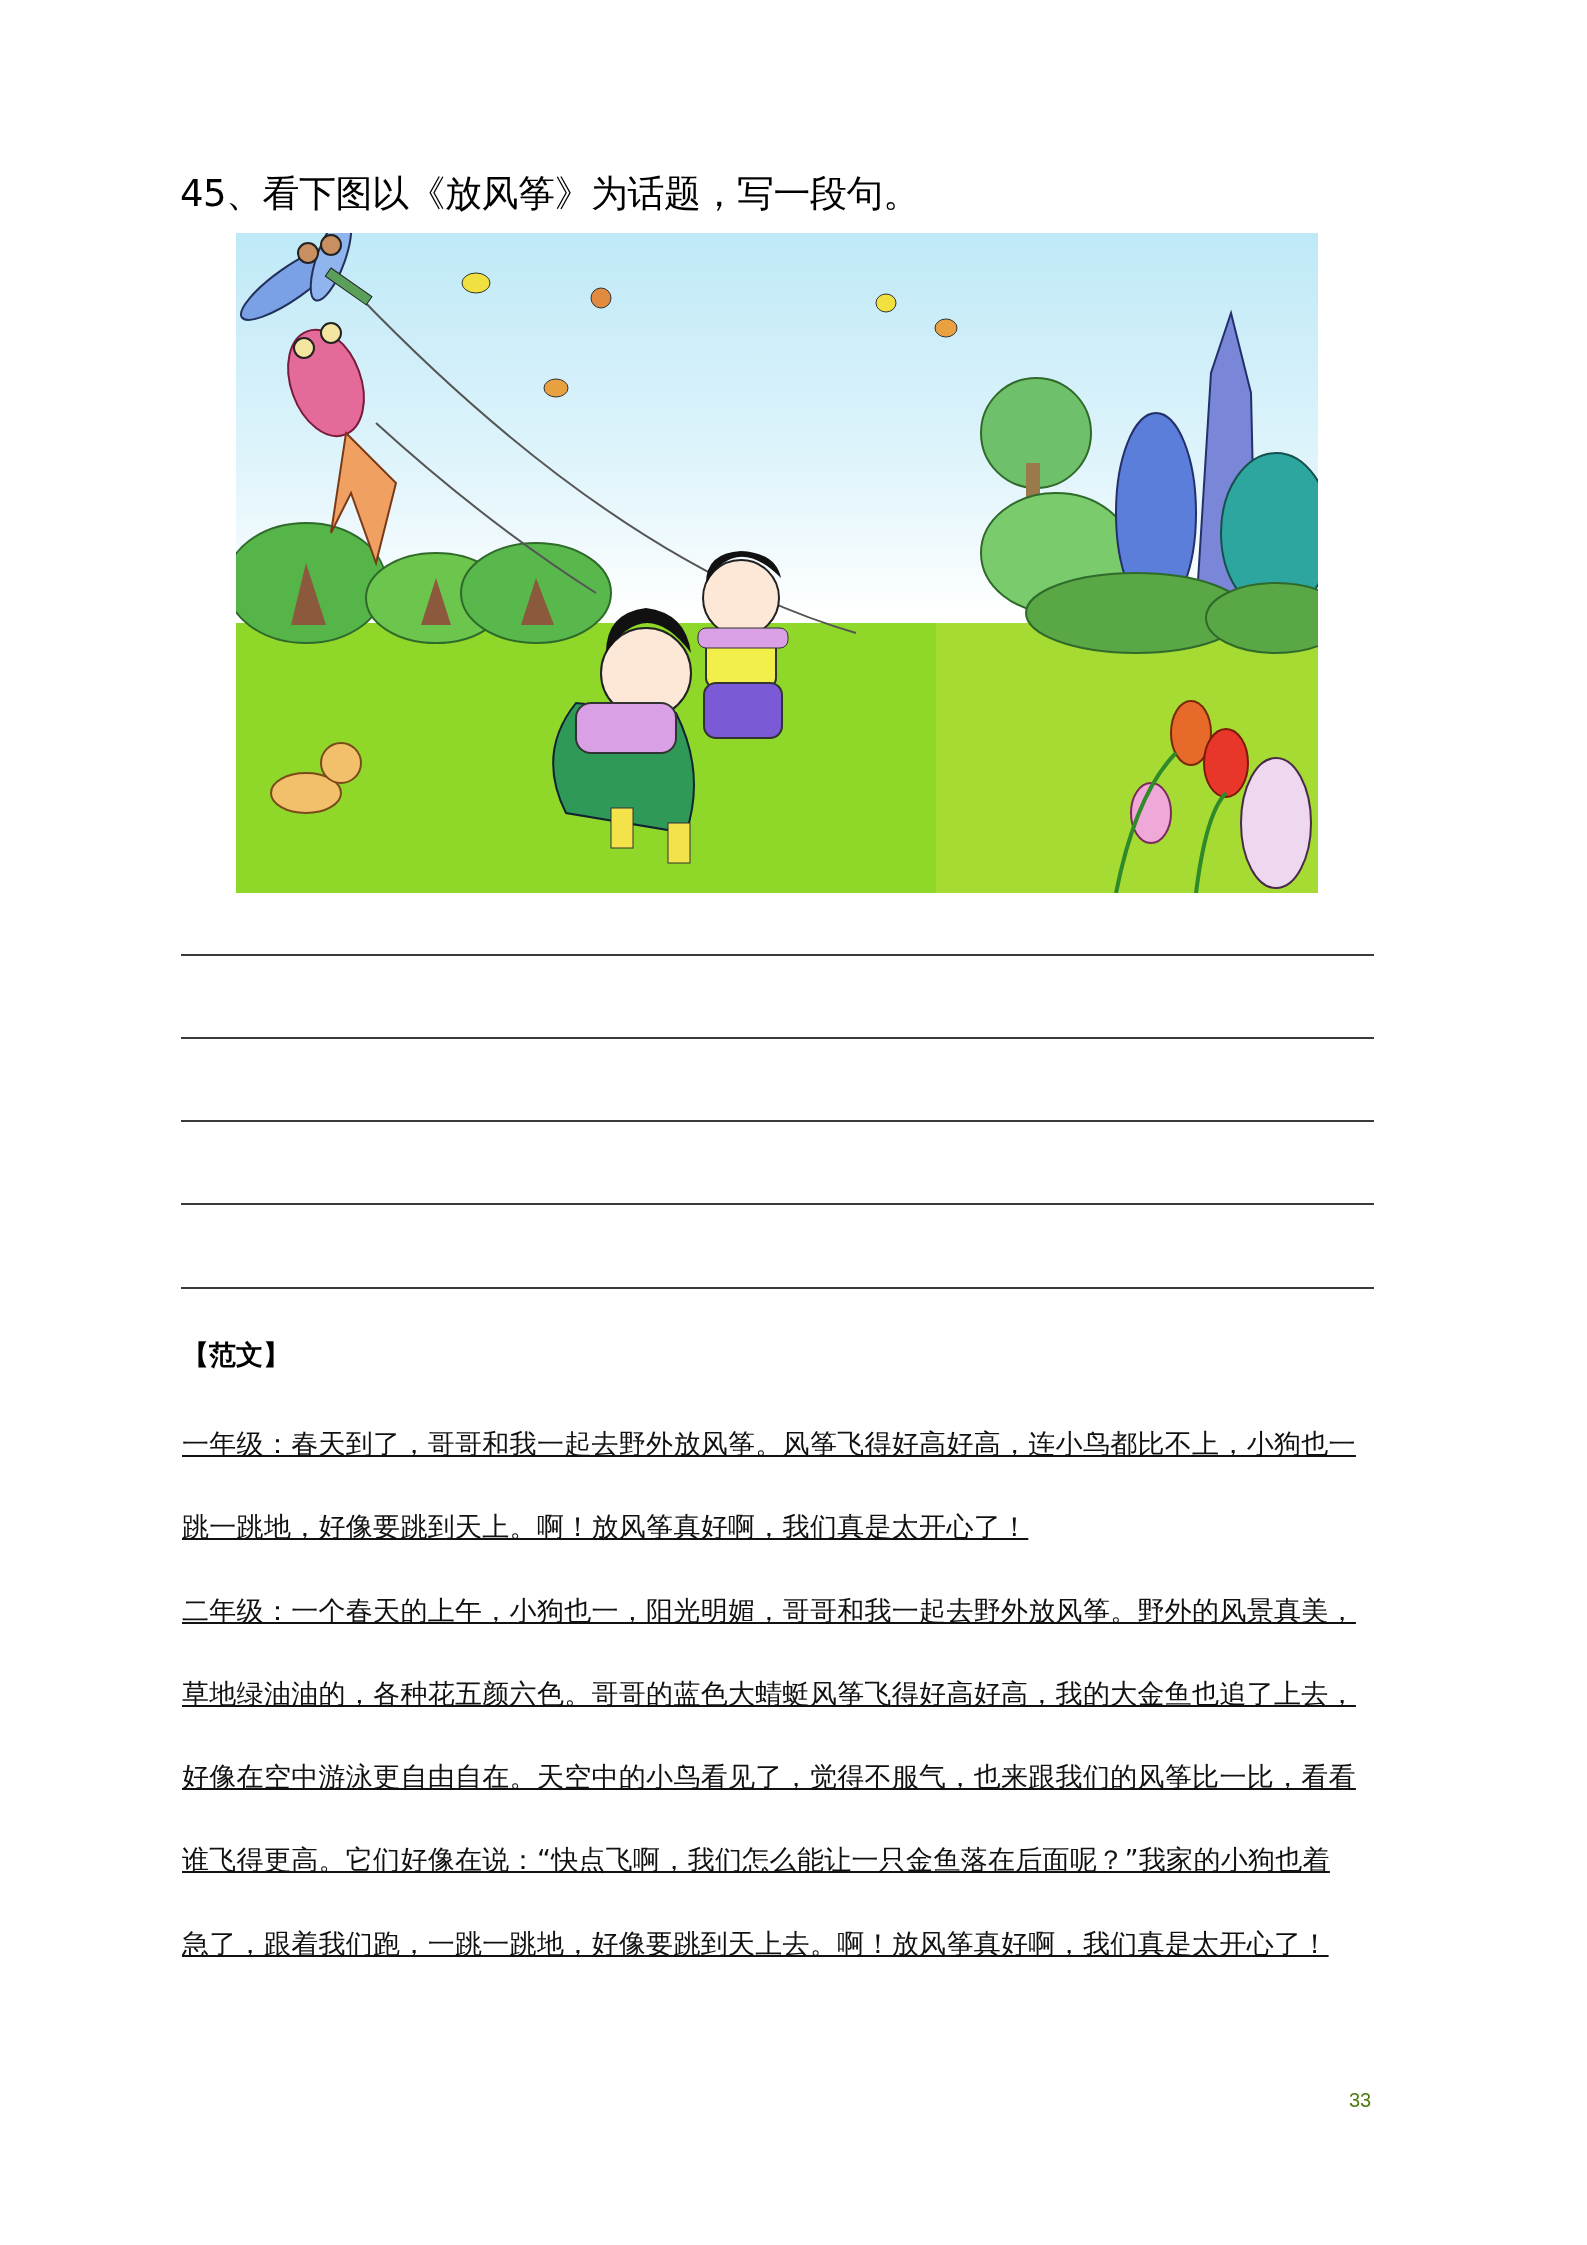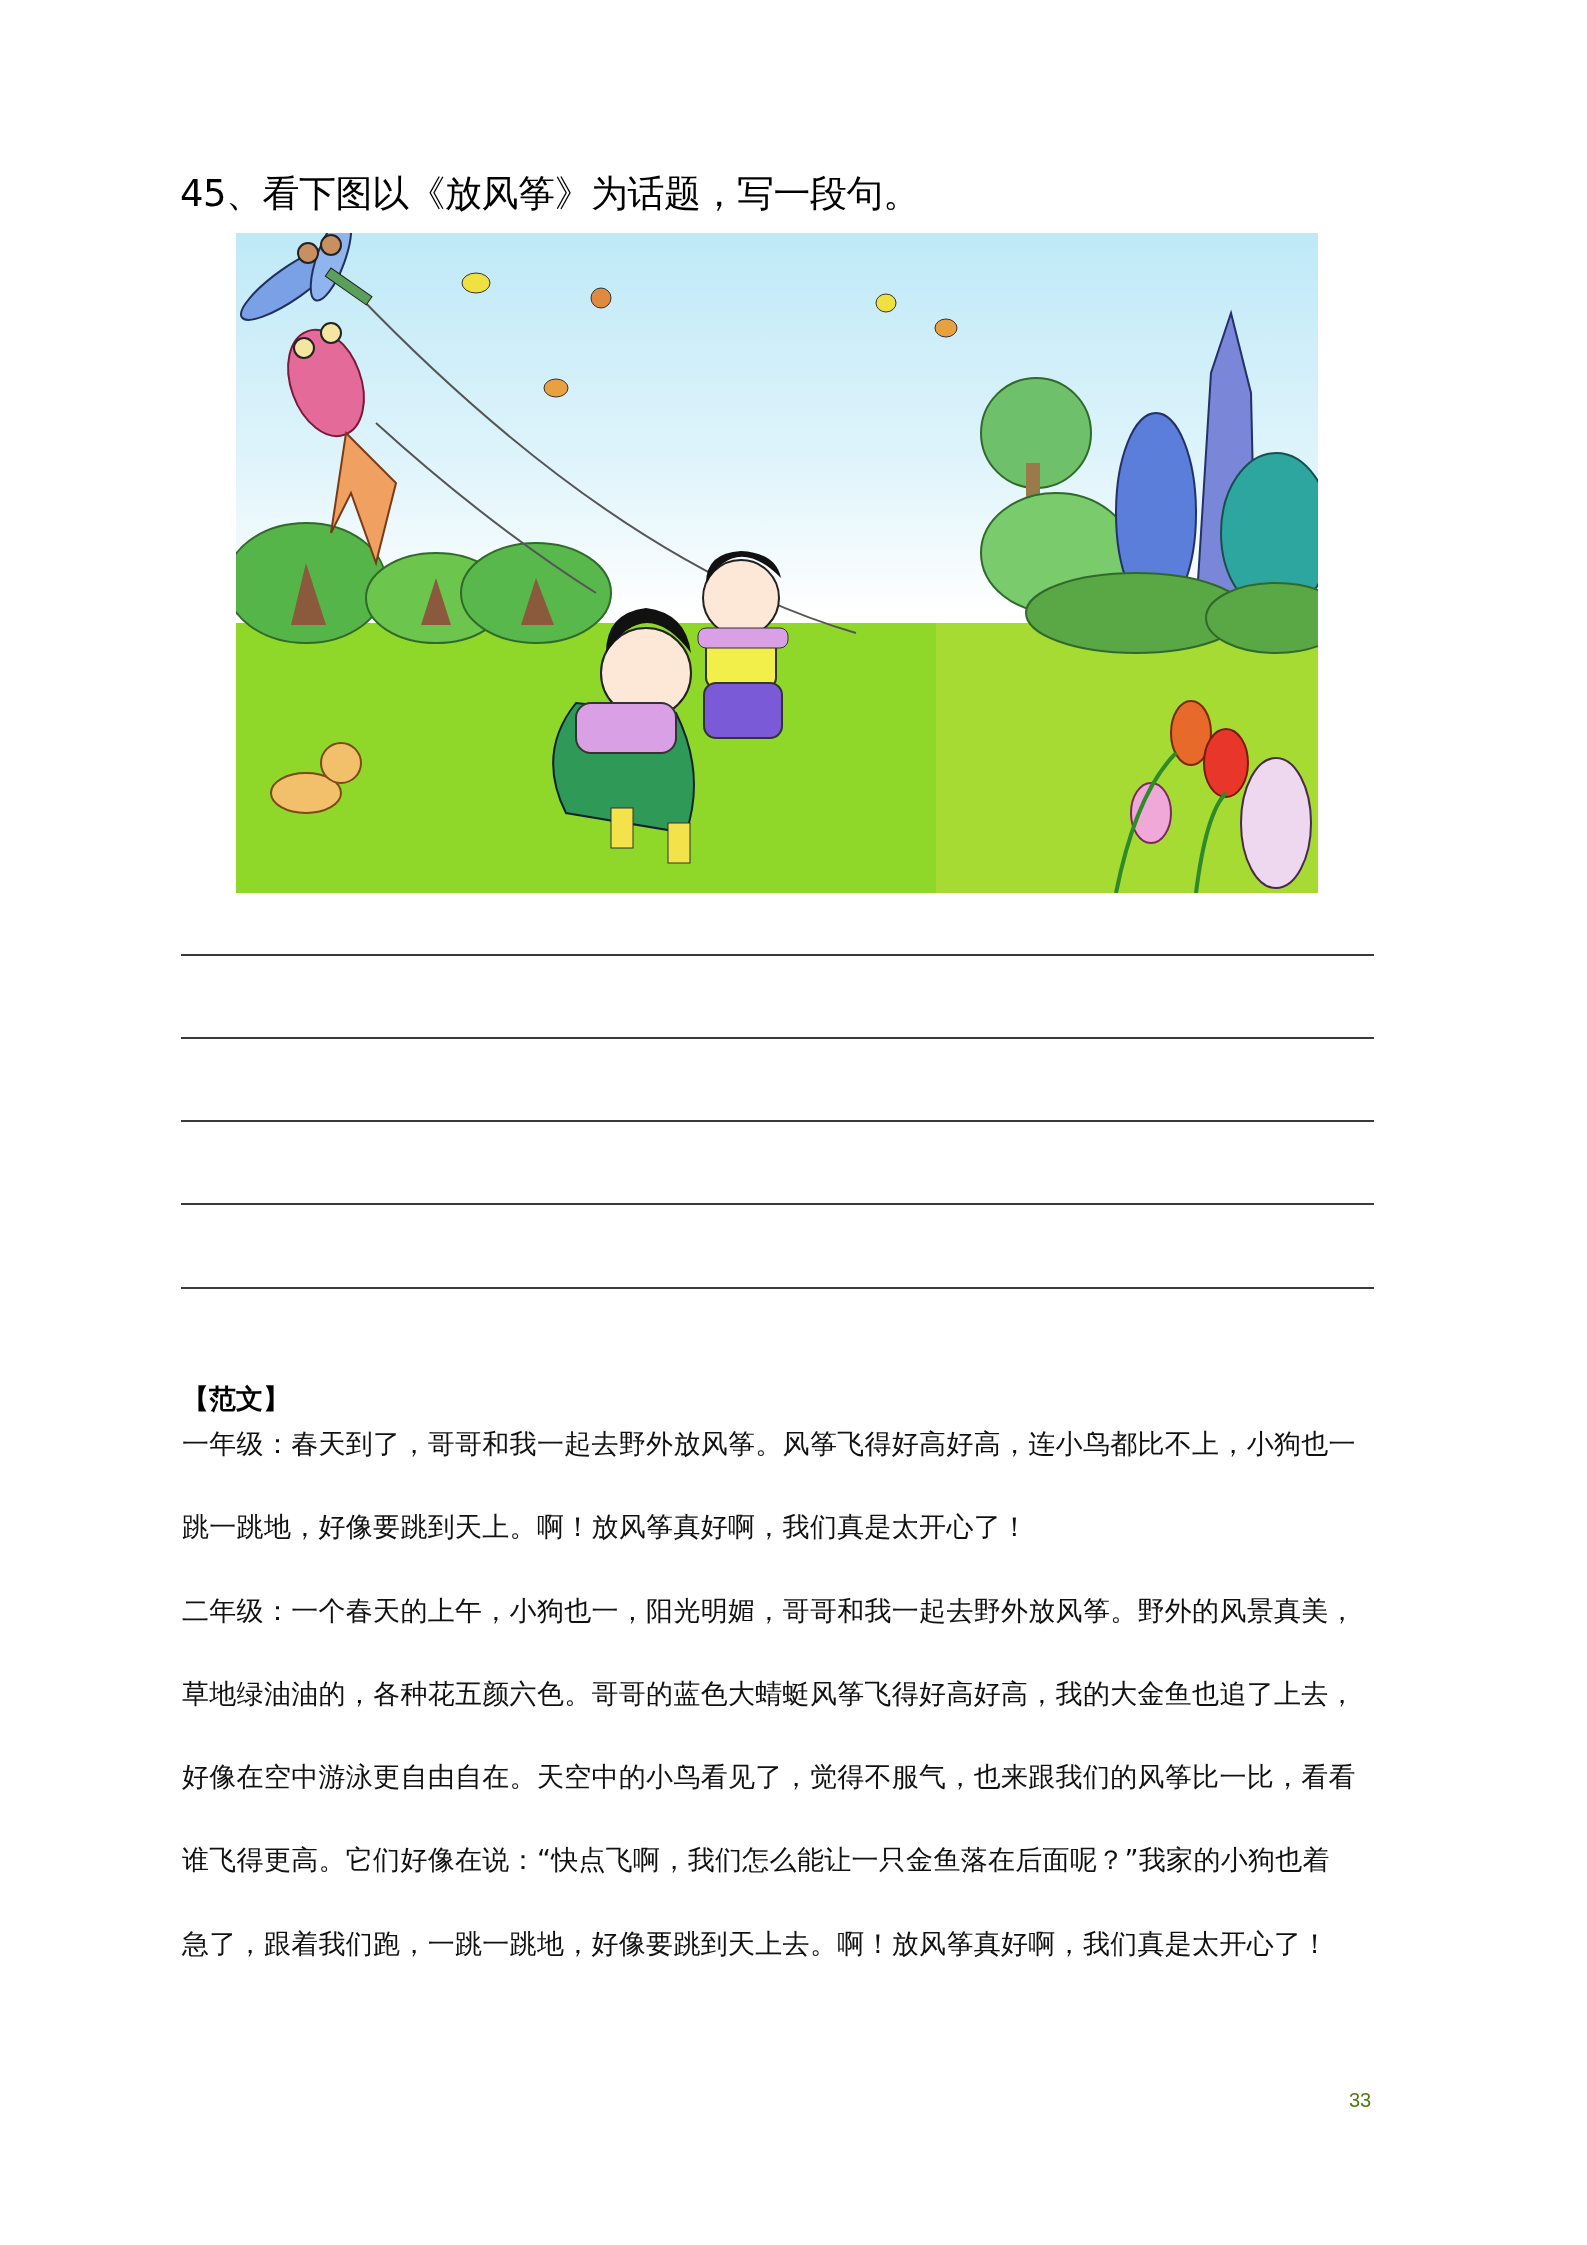--- a/index.html
+++ b/index.html
@@ -5,22 +5,22 @@
   html, body { margin: 0; padding: 0; background: #ffffff; }
   body { width: 1587px; height: 2245px; position: relative; overflow: hidden;
          font-family: "DejaVu Sans", "Liberation Sans", sans-serif; color: #111; }
   .title { position: absolute; left: 180px; top: 168px; font-size: 37px; font-weight: normal;
            letter-spacing: -0.5px; white-space: nowrap; line-height: 52px; color: #000; }
   .picture { position: absolute; left: 236px; top: 233px; width: 1082px; height: 660px; overflow: hidden;
              background: linear-gradient(to bottom, #bfe9f7 0%, #dff4fb 35%, #ffffff 58%); }
   .picture svg { position: absolute; left: 0; top: 0; }
   .write-line { position: absolute; left: 181px; width: 1193px; height: 0; border-top: 2px solid #3a3a3a; }
   .section-label { position: absolute; left: 182px; top: 1336px; font-size: 27px; font-weight: bold;
-                   line-height: 38px; color: #000; white-space: nowrap; margin-top: 44px; }
-  .essay { position: absolute; left: 182px; top: 1402px; width: 1200px; }
+                   line-height: 38px; color: #000; white-space: nowrap; }
+  .essay { position: absolute; left: 182px; top: 1402px; width: 1200px; text-decoration: underline; }
   .essay-line { height: 83.3px; line-height: 83.3px; font-size: 27px; white-space: nowrap; color: #111;
                 letter-spacing: 0.3px; }
   .page-number { position: absolute; left: 1349px; top: 2087px; font-size: 20px; line-height: 26px;
                  font-family: "Liberation Sans", sans-serif; color: #4d7c0f; }
 </style>
 </head>
 <body>
 
 <div class="title">45、看下图以《放风筝》为话题，写一段句。</div>
 

